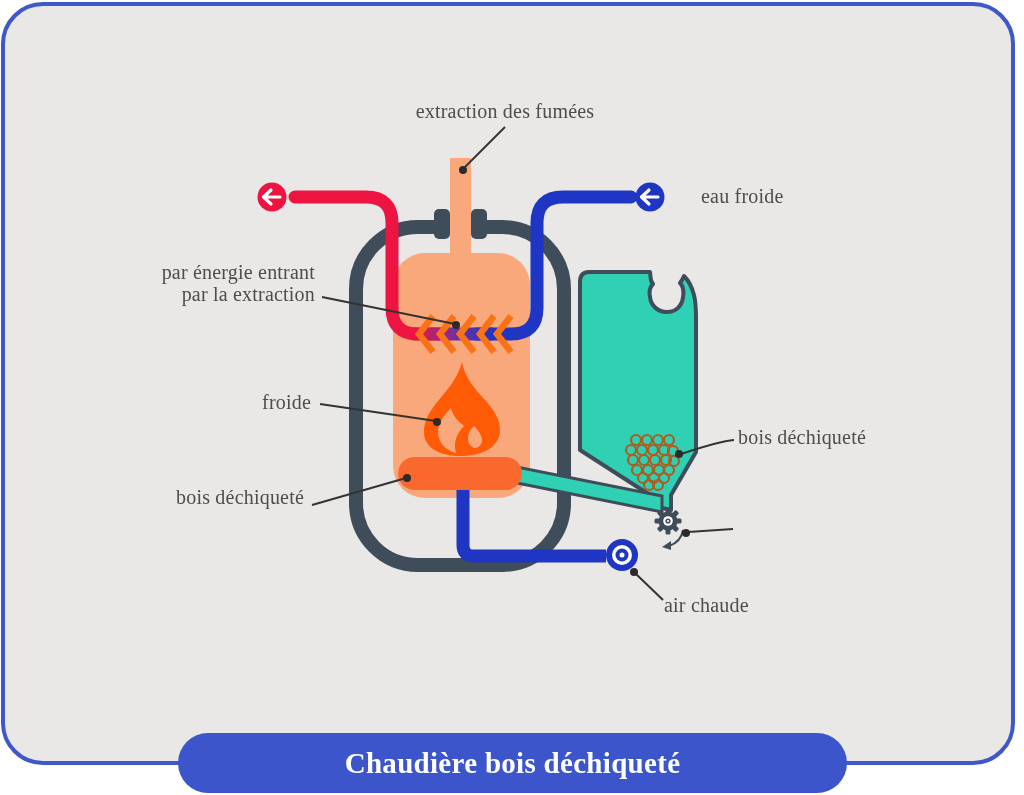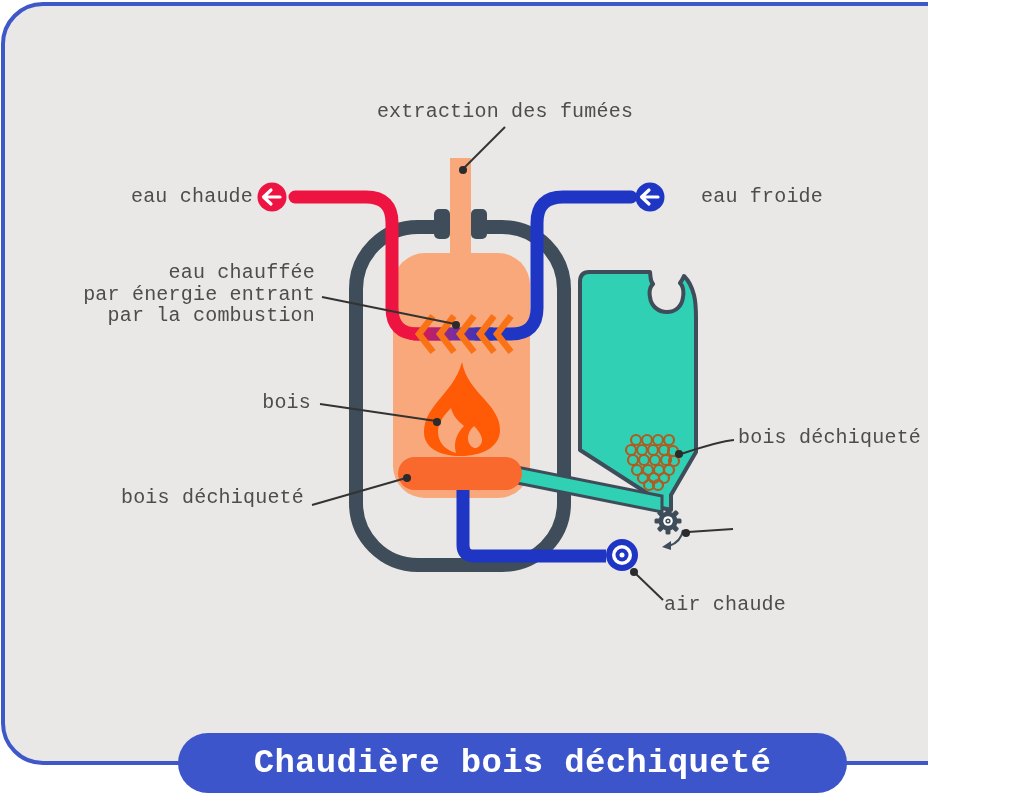--- a/index.html
+++ b/index.html
@@ -1,26 +1,26 @@
 <!DOCTYPE html>
 <html><head>
 <meta charset="utf-8">
 <style>
   html,body{margin:0;padding:0;background:#ffffff;}
-  .stage{position:relative;width:928px;height:795px;font-family:Liberation Mono, monospace;overflow:hidden;}
+  .stage{position:relative;width:1024px;height:795px;font-family:Liberation Serif, serif;overflow:hidden;}
   .card{position:absolute;left:1px;top:2px;width:1014px;height:763px;box-sizing:border-box;
         background:#e9e8e6;border:4px solid #3e57c9;border-radius:42px;}
   .diagram-svg{position:absolute;left:0;top:0;}
   .lbl{position:absolute;color:#4d4d4d;font-size:20px;line-height:21.5px;letter-spacing:0.2px;}
   .lbl.r{text-align:right;}
   .lbl.c{text-align:center;}
   .lbl span{display:block;}
   .banner{position:absolute;left:178px;top:733px;width:669px;height:60px;background:#3d55cb;
           border-radius:30px;display:flex;align-items:center;justify-content:center;}
-  .banner-title{color:#ffffff;font-size:34px;font-weight:bold;letter-spacing:0.3px;}
+  .banner-title{color:#ffffff;font-size:29px;font-weight:bold;letter-spacing:0.3px;}
 </style>
 </head>
 <body>
 
 <div class="stage">
   <div class="card"></div>
 
   <svg class="diagram-svg" width="1024" height="795" viewBox="0 0 1024 795">
     <defs>
       <linearGradient id="hx" gradientUnits="userSpaceOnUse" x1="413" y1="334" x2="493" y2="334">
@@ -160,31 +160,29 @@
     </g>
 
     <g>
       <circle cx="650" cy="197" r="14.5" fill="#1f35c4"></circle>
       <path d="M658,197 H644 M649,190 L641.5,197 L649,204" fill="none" stroke="#ffffff" stroke-width="3.2" stroke-linecap="round" stroke-linejoin="round"></path>
     </g>
   </svg>
 
   <div class="lbl c" style="left:355px;top:101px;width:300px;">extraction des fumées</div>
 
-  <div class="lbl r" style="left:53px;top:186px;width:200px;">eau chaude</div>
 
   <div class="lbl" style="left:701px;top:186px;width:200px;">eau froide</div>
 
   <div class="lbl r" style="left:58px;top:262px;width:257px;">
-    <span>eau chauffée</span>
     <span>par énergie entrant</span>
-    <span>par la combustion</span>
+    <span>par la extraction</span>
   </div>
 
-  <div class="lbl r" style="left:151px;top:392px;width:160px;">bois</div>
+  <div class="lbl r" style="left:151px;top:392px;width:160px;">froide</div>
 
   <div class="lbl r" style="left:100px;top:487px;width:204px;">
     <span>bois déchiqueté</span>
   </div>
 
   <div class="lbl" style="left:738px;top:427px;width:220px;">bois déchiqueté</div>
 
 
   <div class="lbl" style="left:664px;top:594px;width:190px;line-height:22px;">
     <span>air chaude</span>

